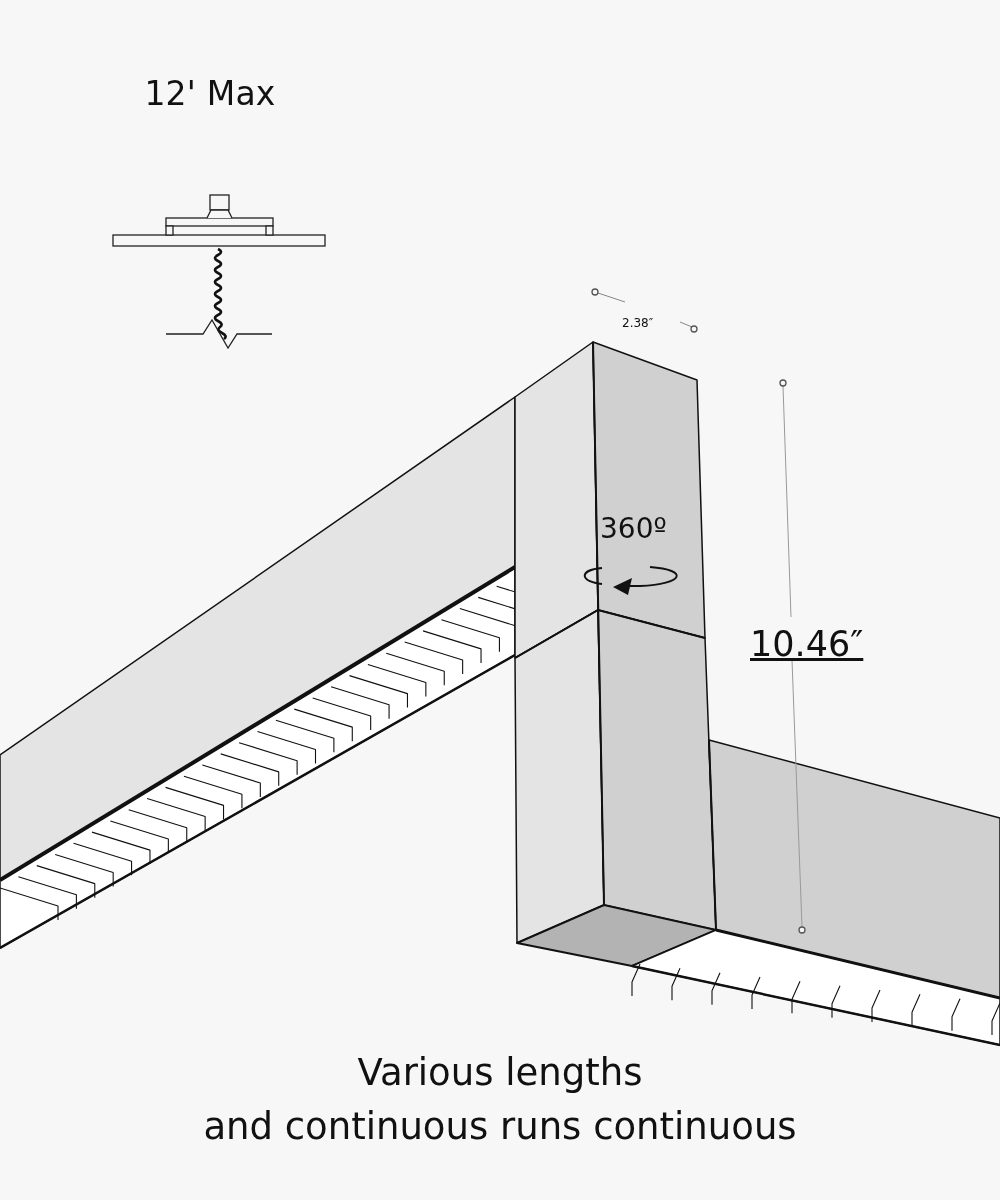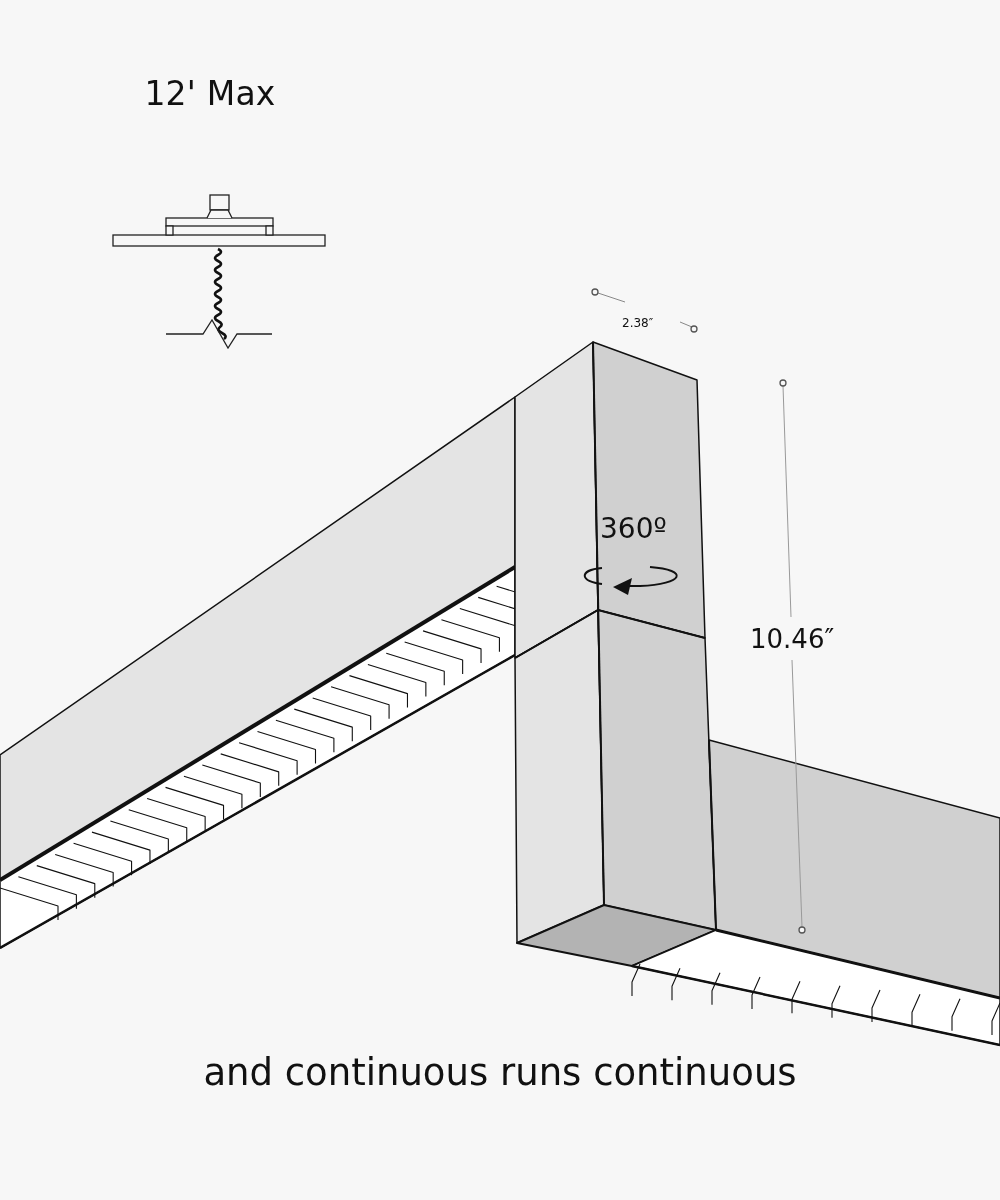--- a/index.html
+++ b/index.html
@@ -9,21 +9,21 @@
     font-family: "DejaVu Sans", sans-serif;
     color: #111;
   }
   .label {
     position: absolute; text-align: center; color: #111;
     font-family: "DejaVu Sans", sans-serif;
   }
   #title-block { left: 40px; top: 70px; width: 340px; font-size: 33px; line-height: 48px; letter-spacing: 0.2px; text-align: center; }
   #caption-block { left: 150px; top: 1046px; width: 700px; font-size: 37px; line-height: 54px; }
   #dim-width { left: 622px; top: 300px; font-size: 12px; margin-top: 16px; }
-  #dim-height { left: 750px; top: 624px; font-size: 26px; }
+  #dim-height { left: 750px; top: 624px; font-size: 35px; text-decoration: underline; }
   #rotate-label { left: 600px; top: 512px; font-size: 28px; }
   svg.drawing { position: absolute; left: 0; top: 0; }
 </style>
 </head>
 <body>
 
 <svg class="drawing" width="1000" height="1200" viewBox="0 0 1000 1200">
 
   <g fill="none" stroke="#222" stroke-width="1.3">
 
@@ -137,14 +137,15 @@
 
 <div class="label" id="title-block">
   <div>12' Max</div>
 </div>
 
 <div class="label" id="dim-width">2.38″</div>
 <div class="label" id="dim-height">10.46″</div>
 <div class="label" id="rotate-label">360º</div>
 
 <div class="label" id="caption-block">
+  <div>Various lengths</div>
   <div>and continuous runs continuous</div>
 </div>
 
 </body></html>

